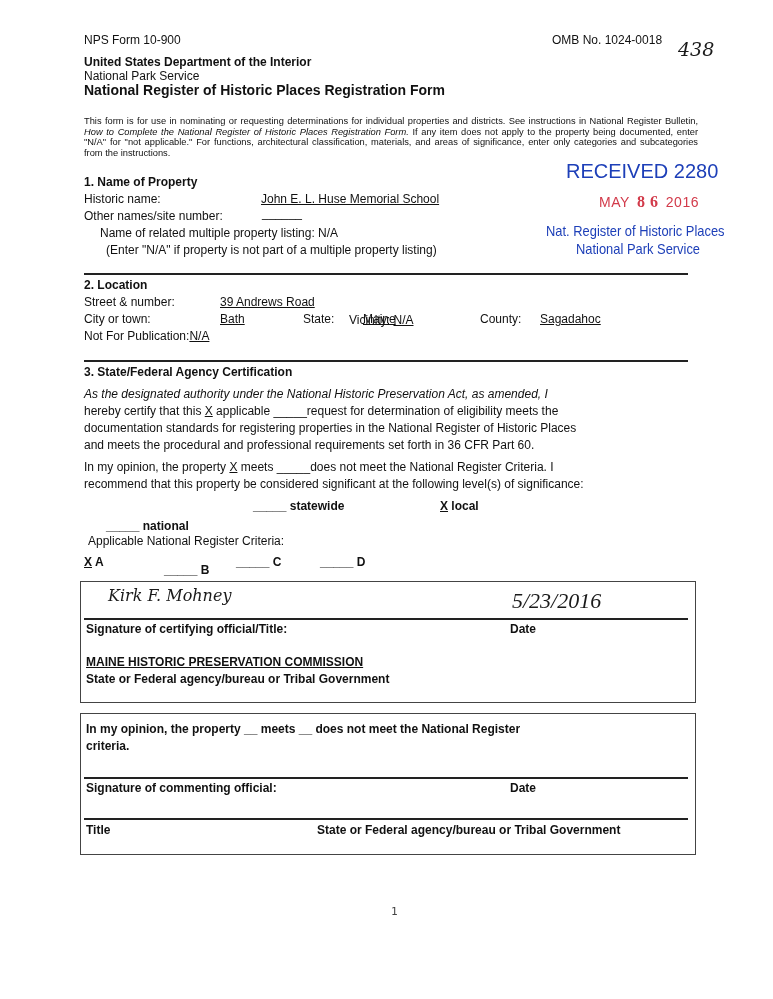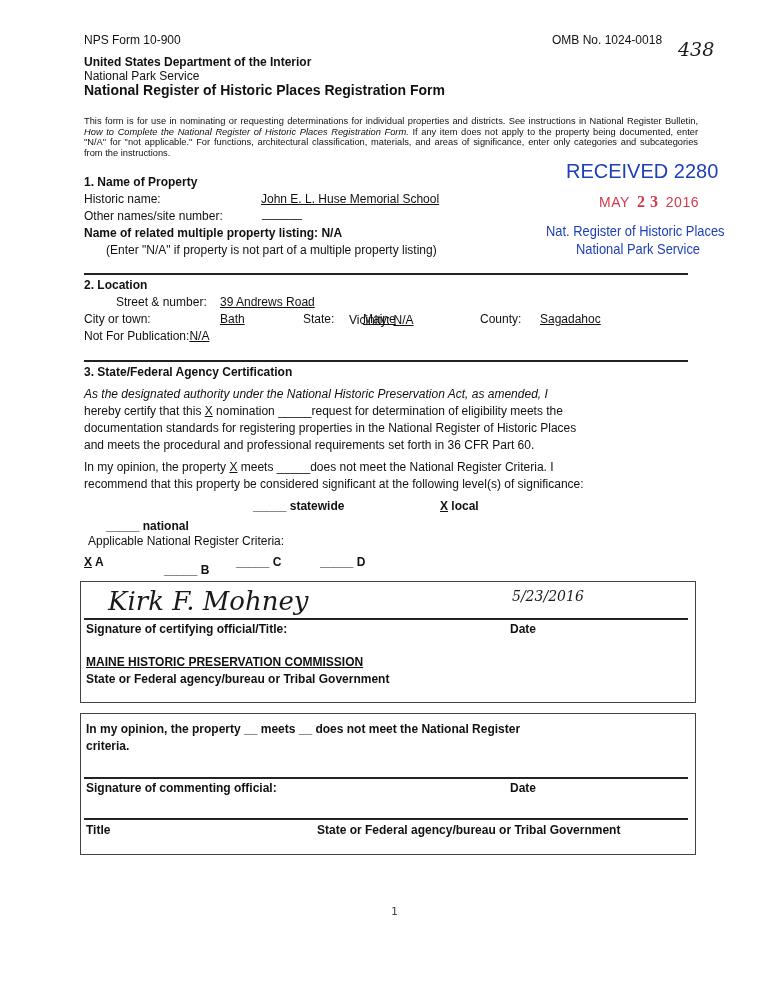--- a/index.html
+++ b/index.html
@@ -29,41 +29,41 @@
 <div class="abs" style="left:84px;top:69px;font-size:12px;">National Park Service</div>
 <div class="abs bold" style="left:84px;top:82px;font-size:14px;">National Register of Historic Places Registration Form</div>
 
 <div class="intro small">
   <span>This form is for use in nominating or requesting determinations for individual properties and districts.  See instructions in National Register Bulletin, </span><i>How to Complete the National Register of Historic Places Registration Form.</i><span>  If any item does not apply to the property being documented, enter "N/A" for "not applicable."  For functions, architectural classification, materials, and areas of significance, enter only categories and subcategories from the instructions.</span>
 </div>
 
 <div class="abs stamp-blue" style="left:566px;top:160px;font-size:20px;">RECEIVED 2280</div>
 <div class="abs stamp-red" style="left:599px;top:193px;font-size:14px;letter-spacing:0.5px;">
   <span>MAY</span>
-  <b style="font-family:'Liberation Serif',serif;font-size:16px;margin:0 3px;">2 3</b>
+  <b style="font-family:'Liberation Serif',serif;font-size:16px;margin:0 3px;">8 6</b>
   <span>2016</span>
 </div>
 <div class="abs stamp-blue" style="left:546px;top:222px;font-size:15px;transform:scaleX(0.86);transform-origin:left;">Nat. Register of Historic Places</div>
 <div class="abs stamp-blue" style="left:576px;top:240px;font-size:15px;transform:scaleX(0.86);transform-origin:left;">National Park Service</div>
 
 <div class="abs norm bold" style="left:84px;top:174px;">1.  Name of Property</div>
 <div class="abs norm" style="left:84px;top:191px;">Historic name:</div>
 <div class="abs norm u" style="left:261px;top:191px;">John E. L. Huse Memorial School</div>
 <div class="abs norm" style="left:84px;top:208px;">Other names/site number:</div>
 <div class="abs norm" style="left:262px;top:205px;">______</div>
-<div class="abs norm" style="left:84px;top:225px;font-weight:bold;">
+<div class="abs norm" style="left:100px;top:225px;">
   <span>Name of related multiple property listing:</span>
   <span>N/A</span>
 </div>
 <div class="abs norm" style="left:106px;top:242px;">(Enter "N/A" if property is not part of a multiple property listing)</div>
 
 <div class="hr" style="top:273px;"></div>
 
 <div class="abs norm bold" style="left:84px;top:277px;">2.  Location</div>
-<div class="abs norm" style="left:84px;top:294px;margin-left:32px;">Street &amp; number:</div>
+<div class="abs norm" style="left:84px;top:294px;">Street &amp; number:</div>
 <div class="abs norm u" style="left:220px;top:294px;">39 Andrews Road</div>
 <div class="abs norm" style="left:84px;top:311px;">City or town:</div>
 <div class="abs norm u" style="left:220px;top:311px;">Bath</div>
 <div class="abs norm" style="left:303px;top:311px;">State:</div>
 <div class="abs norm u" style="left:363px;top:311px;">Maine</div>
 <div class="abs norm" style="left:480px;top:311px;">County:</div>
 <div class="abs norm u" style="left:540px;top:311px;">Sagadahoc</div>
 <div class="abs norm" style="left:84px;top:328px;">
   <span>Not For Publication:</span><span class="u">N/A</span>
 </div>
@@ -71,21 +71,21 @@
   <span>Vicinity:</span>
   <span class="u">N/A</span>
 </div>
 
 <div class="hr" style="top:360px;"></div>
 
 <div class="abs norm bold" style="left:84px;top:364px;">3.  State/Federal Agency Certification</div>
 
 <div class="abs norm" style="left:84px;top:386px;font-style:italic;">As the designated authority under the National Historic Preservation Act, as amended, I</div>
 <div class="abs norm" style="left:84px;top:403px;">
-  <span>hereby certify that this </span><span class="u">X</span><span> nomination </span><span>_____</span><span>request for determination of eligibility meets the</span>
+  <span>hereby certify that this </span><span class="u">X</span><span> applicable </span><span>_____</span><span>request for determination of eligibility meets the</span>
 </div>
 <div class="abs norm" style="left:84px;top:420px;">documentation standards for registering properties in the National Register of Historic Places</div>
 <div class="abs norm" style="left:84px;top:437px;text-align:center;">and meets the procedural and professional requirements set forth in 36 CFR Part 60.</div>
 
 <div class="abs norm" style="left:84px;top:459px;">
   <span>In my opinion, the property </span><span class="u">X</span><span> meets </span><span>_____</span><span>does not meet the National Register Criteria.  I</span>
 </div>
 <div class="abs norm" style="left:84px;top:476px;">recommend that this property be considered significant at the following level(s) of significance:</div>
 
 <div class="abs norm bold" style="left:106px;top:498px;margin-top:20px;">
@@ -107,22 +107,22 @@
   <span>_____</span> <span>B</span>
 </div>
 <div class="abs norm bold" style="left:236px;top:554px;">
   <span>_____</span> <span>C</span>
 </div>
 <div class="abs norm bold" style="left:320px;top:554px;">
   <span>_____</span> <span>D</span>
 </div>
 
 <div class="box" style="left:80px;top:581px;width:614px;height:120px;"></div>
-<div class="abs hand" style="left:108px;top:586px;font-size:26px;">Kirk F. Mohney</div>
-<div class="abs hand" style="left:512px;top:588px;font-size:14px;">5/23/2016</div>
+<div class="abs hand" style="left:108px;top:586px;font-size:16px;">Kirk F. Mohney</div>
+<div class="abs hand" style="left:512px;top:588px;font-size:22px;font-family:Liberation Serif, serif;">5/23/2016</div>
 <div class="line" style="left:84px;top:618px;width:604px;"></div>
 <div class="abs norm bold" style="left:86px;top:621px;">Signature of certifying official/Title:</div>
 <div class="abs norm bold" style="left:510px;top:621px;">Date</div>
 <div class="abs norm bold u" style="left:86px;top:654px;">MAINE HISTORIC PRESERVATION COMMISSION</div>
 <div class="abs norm bold" style="left:86px;top:671px;">State or Federal agency/bureau or Tribal Government</div>
 
 <div class="box" style="left:80px;top:713px;width:614px;height:140px;"></div>
 <div class="abs norm bold" style="left:86px;top:721px;">
   <span>In my opinion, the property </span><span>__</span><span> meets </span><span>__</span><span> does not meet the National Register</span>
 </div>

